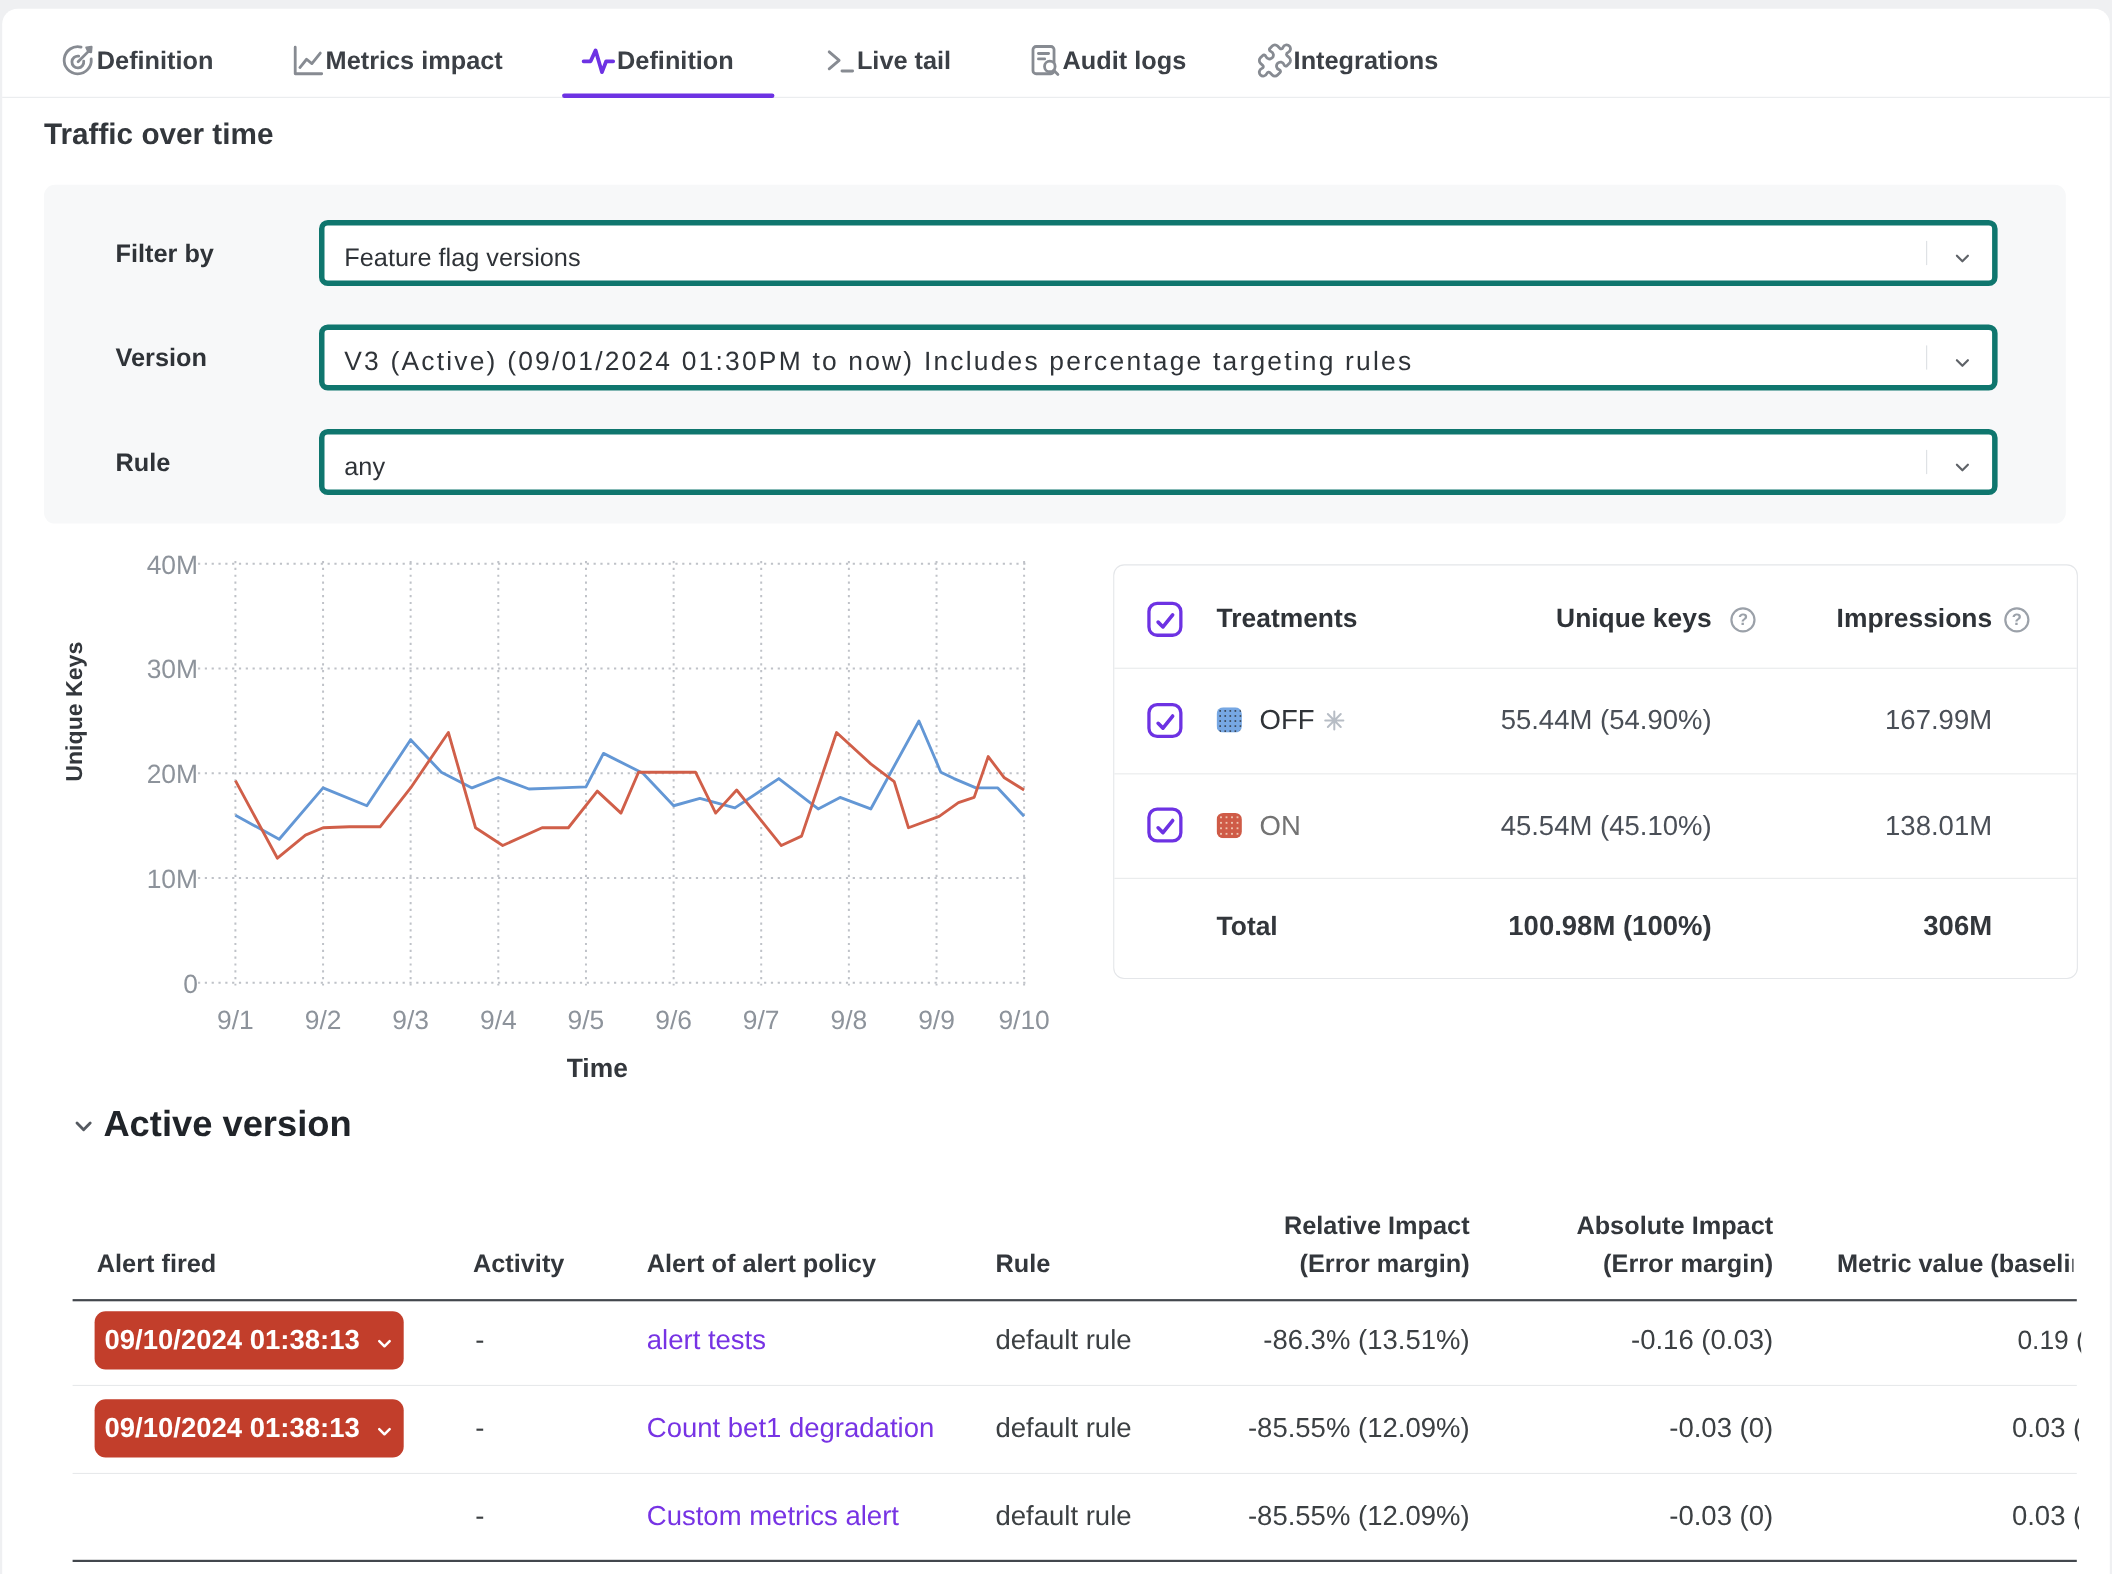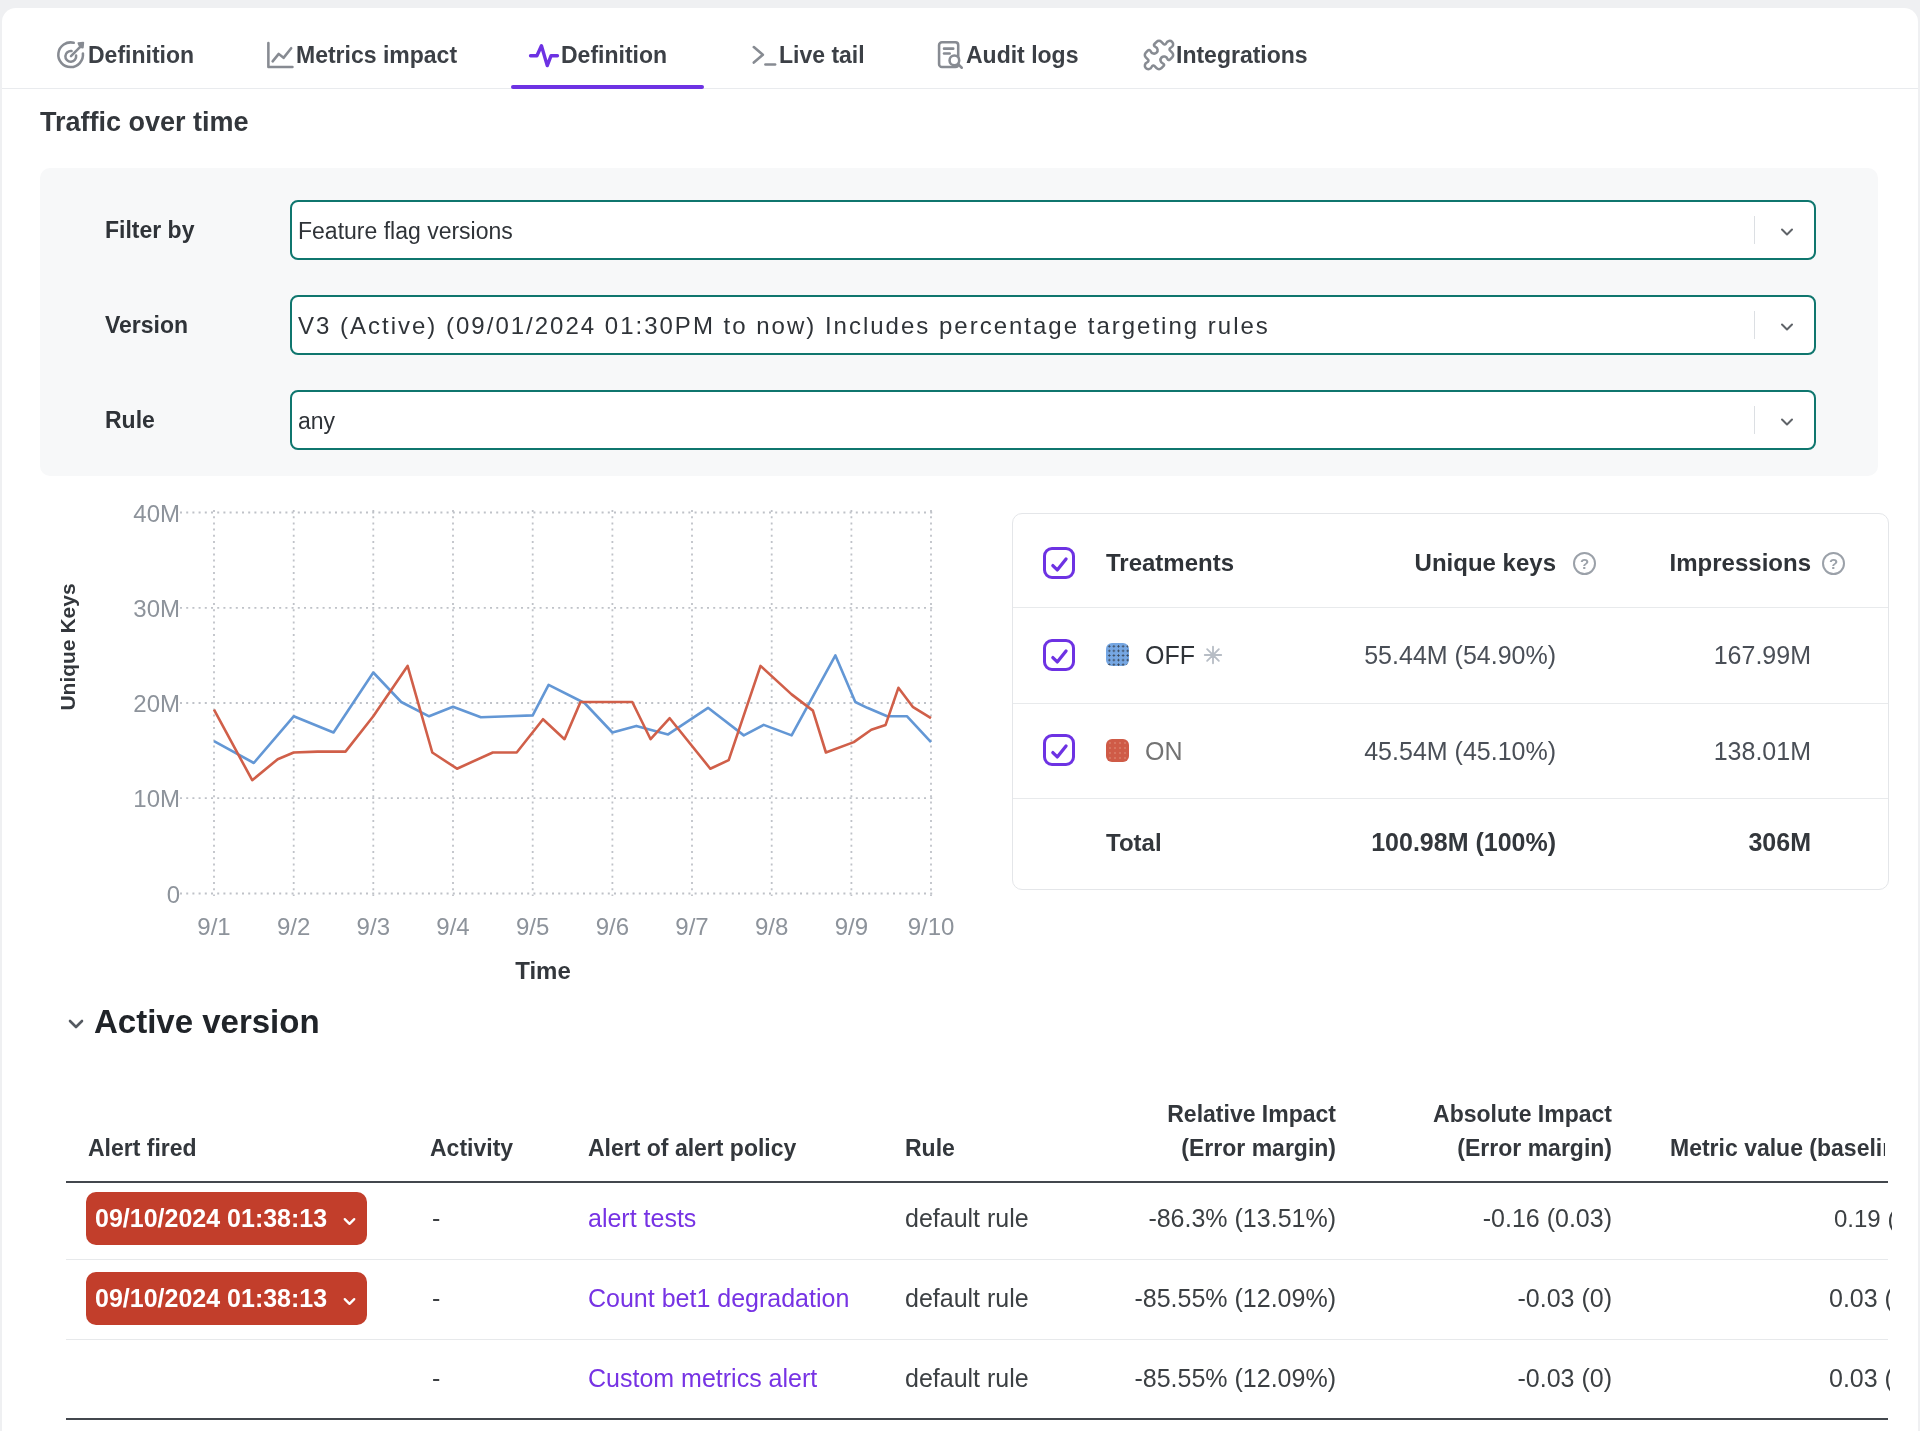--- a/index.html
+++ b/index.html
@@ -8,21 +8,21 @@
 #page { position:relative; width:1920px; height:1431px; overflow:hidden; }
 .card { position:absolute; left:2px; top:8px; width:1916px; height:1423px; background:#fff; border-radius:14px 14px 0 0; }
 .abs { position:absolute; }
 .tabbar { position:absolute; left:0; top:0; width:1916px; height:81px; border-bottom:1px solid #e9ebee; }
 .tab { position:absolute; top:7px; height:80px; display:flex; align-items:center; gap:0; color:#3c4046; font-weight:bold; font-size:23px; }
 .tab svg { display:block; }
 .underline { position:absolute; left:509px; top:77px; width:193px; height:4px; background:#6d32e3; border-radius:2px; }
 .h1 { position:absolute; left:38px; top:99px; font-size:27px; font-weight:bold; color:#33373c; }
 .panel { position:absolute; left:38px; top:160px; width:1838px; height:308px; background:#f7f8f9; border-radius:10px; }
 .flabel { position:absolute; left:103px; font-size:23px; line-height:27px; font-weight:bold; color:#2f3338; }
-.finput { position:absolute; left:288px; width:1526px; height:60px; background:#fff; border:2px solid #0f766e; border-radius:8px; font-size:23px; color:#2f3338; line-height:58px; padding-left:6px; }
+.finput { position:absolute; left:288px; width:1526px; height:60px; background:#fff; border:5px solid #0f766e; border-radius:8px; font-size:23px; color:#2f3338; line-height:58px; padding-left:18px; }
 .fsep { position:absolute; right:59px; top:14px; bottom:14px; width:1px; background:#dcdfe3; }
 .fchev { position:absolute; right:17px; top:20px; }
 .ltable { position:absolute; left:1010px; top:505px; width:877px; height:377px; border:1px solid #e4e6e9; border-radius:10px; background:#fff; }
 .lsep { position:absolute; height:1px; background:#e8eaec; left:1011px; width:875px; }
 .cbox { position:absolute; width:32px; height:32px; border:3px solid #6d32e3; border-radius:9px; background:#fff; }
 .cbox svg { position:absolute; left:3px; top:4px; }
 .lhead { font-weight:bold; color:#2f3338; font-size:24px; line-height:28px; position:absolute; }
 .lval { position:absolute; font-size:25px; line-height:29px; color:#4a4f57; }
 .rt { text-align:right; }
 .chip { position:absolute; width:23px; height:23px; border-radius:6px; }

